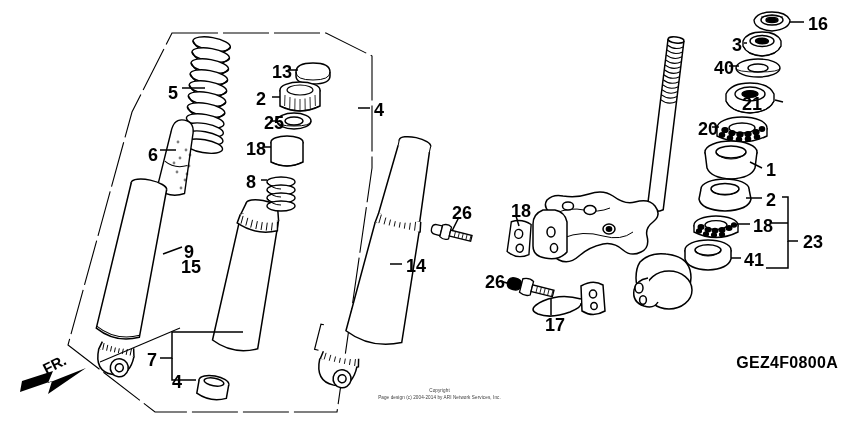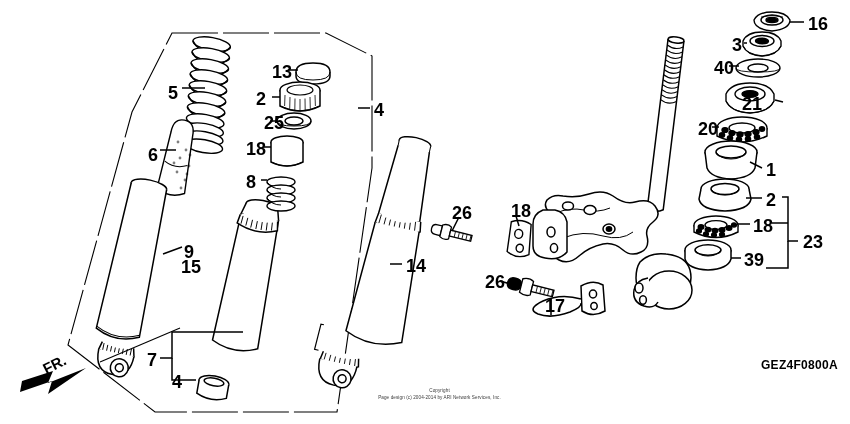--- a/index.html
+++ b/index.html
@@ -3,21 +3,21 @@
 <meta charset="utf-8">
 <style>
   html,body{margin:0;padding:0;background:#ffffff;}
   body{width:850px;height:424px;overflow:hidden;
        font-family:"Liberation Sans",sans-serif;color:#000;}
   #stage{position:relative;width:850px;height:424px;background:#fff;}
   svg.layer{position:absolute;left:0;top:0;width:850px;height:424px;}
   .callout{position:absolute;font-family:"Liberation Sans",sans-serif;
            font-size:18px;font-weight:700;color:#000;line-height:1.05;
            white-space:nowrap;}
-  .partcode{position:absolute;right:12px;bottom:52px;font-size:12px;
+  .partcode{position:absolute;right:12px;bottom:52px;font-size:16px;
             font-weight:700;letter-spacing:.3px;}
   .copy{position:absolute;left:332px;bottom:22px;width:215px;text-align:center;
         font-size:4.6px;color:#3a3a3a;line-height:1.5;letter-spacing:.1px;}
   .frtext{position:absolute;left:40px;top:362px;font-size:15px;font-weight:700;
           transform:rotate(-27deg);transform-origin:left top;letter-spacing:-.3px;}
 </style>
 </head>
 <body>
 
 <div id="stage">
@@ -409,30 +409,30 @@
   <div class="callout" style="left:272px;top:63px">13</div>
   <div class="callout" style="left:256px;top:90px">2</div>
   <div class="callout" style="left:264px;top:114px">25</div>
   <div class="callout" style="left:246px;top:140px">18</div>
   <div class="callout" style="left:246px;top:173px">8</div>
   <div class="callout" style="left:374px;top:101px">4</div>
   <div class="callout" style="left:406px;top:257px">14</div>
   <div class="callout" style="left:452px;top:204px">26</div>
   <div class="callout" style="left:511px;top:202px">18</div>
   <div class="callout" style="left:485px;top:273px">26</div>
-  <div class="callout" style="left:545px;top:297px">17</div>
+  <div class="callout" style="left:545px;top:316px">17</div>
   <div class="callout" style="left:808px;top:15px">16</div>
   <div class="callout" style="left:732px;top:36px">3</div>
   <div class="callout" style="left:714px;top:59px">40</div>
   <div class="callout" style="left:742px;top:95px">21</div>
   <div class="callout" style="left:698px;top:120px">20</div>
   <div class="callout" style="left:766px;top:161px">1</div>
   <div class="callout" style="left:766px;top:191px">2</div>
   <div class="callout" style="left:753px;top:217px">18</div>
-  <div class="callout" style="left:744px;top:251px">39</div>
+  <div class="callout" style="left:744px;top:251px">41</div>
   <div class="callout" style="left:803px;top:233px">23</div>
 
   <div class="frtext">FR.</div>
 
   <div class="partcode">GEZ4F0800A</div>
 
   <div class="copy">
     <div>Copyright</div>
     <div>Page design (c) 2004-2014 by ARI Network Services, Inc.</div>
   </div>

